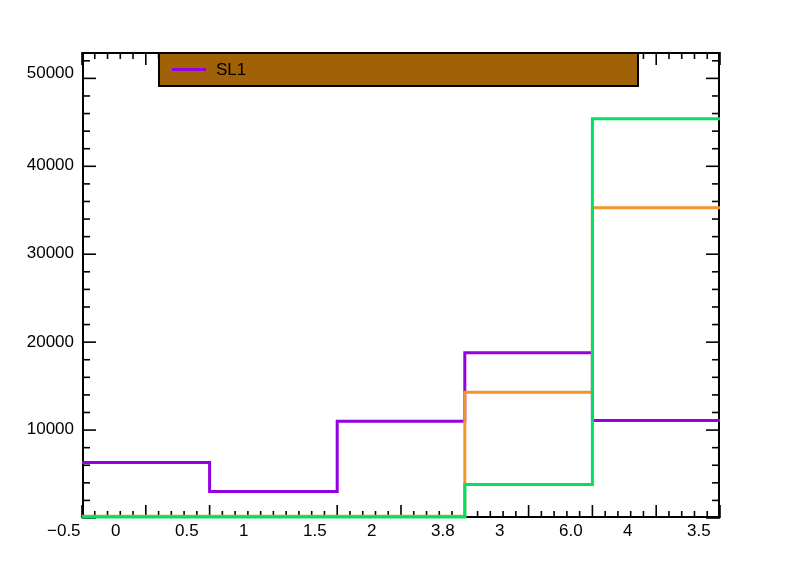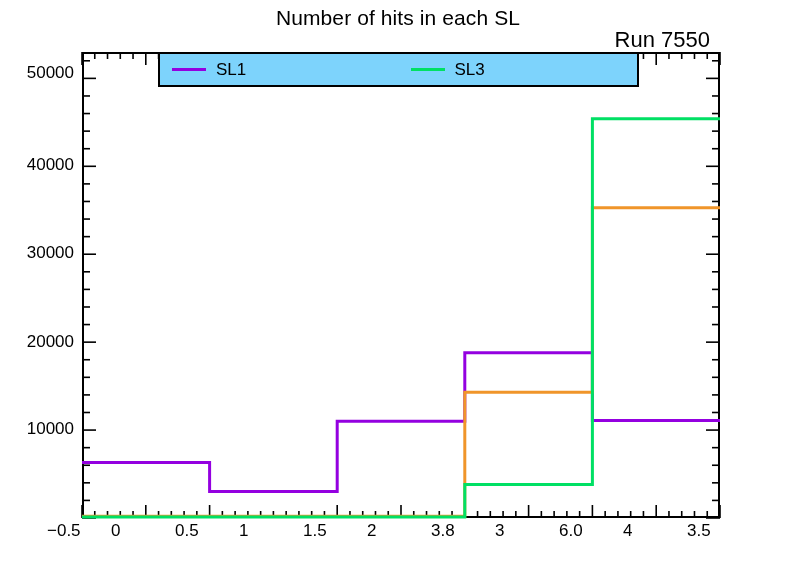--- a/index.html
+++ b/index.html
@@ -66,21 +66,21 @@
     width: 70px;
   }
   .legend {
     position: absolute;
     left: 158px;
     top: 52px;
     width: 481px;
     height: 35px;
     border: 2px solid #000000;
     box-sizing: border-box;
-    background: #7dd3fc;
+    background: #a16207;
     display: flex;
     align-items: center;
   }
   .legend-entry {
     flex: 1 1 0;
     display: flex;
     align-items: center;
     padding-left: 12px;
     box-sizing: border-box;
   }
@@ -99,22 +99,20 @@
     width: 796px;
     height: 572px;
     pointer-events: none;
   }
 </style>
 </head>
 <body>
 
 <div id="canvas">
 
-  <div class="title">Number of hits in each SL</div>
-  <div class="run-label">Run 7550</div>
 
 
   <div class="ytick-label" style="top:419px">10000</div>
   <div class="ytick-label" style="top:332px">20000</div>
   <div class="ytick-label" style="top:243px">30000</div>
   <div class="ytick-label" style="top:155px">40000</div>
   <div class="ytick-label" style="top:63px">50000</div>
 
   <div class="xtick-label" style="left:47px">−0.5</div>
   <div class="xtick-label" style="left:111px">0</div>
@@ -295,19 +293,15 @@
         <path d="M 82 516.2415094339623 L 209.60000000000002 516.2415094339623 L 209.60000000000002 516.2415094339623 L 337.20000000000005 516.2415094339623 L 337.20000000000005 516.2415094339623 L 464.8 516.2415094339623 L 464.8 392.2679245283019 L 592.4000000000001 392.2679245283019 L 592.4000000000001 207.62641509433962 L 720 207.62641509433962" stroke="#f0952a" fill="none" stroke-width="3"></path>
         <path d="M 82 517.1207547169811 L 209.60000000000002 517.1207547169811 L 209.60000000000002 517.1207547169811 L 337.20000000000005 517.1207547169811 L 337.20000000000005 517.1207547169811 L 464.8 517.1207547169811 L 464.8 484.588679245283 L 592.4000000000001 484.588679245283 L 592.4000000000001 118.82264150943394 L 720 118.82264150943394" stroke="#00e064" fill="none" stroke-width="3"></path>
       </g>
   </svg>
 
   <div class="legend">
     <div class="legend-entry">
       <span class="legend-swatch" style="background: rgb(148, 0, 224);"></span>
       <span class="legend-text">SL1</span>
     </div>
-    <div class="legend-entry">
-      <span class="legend-swatch" style="background: rgb(0, 224, 100);"></span>
-      <span class="legend-text">SL3</span>
-    </div>
   </div>
 
 </div>
 
 </body></html>

